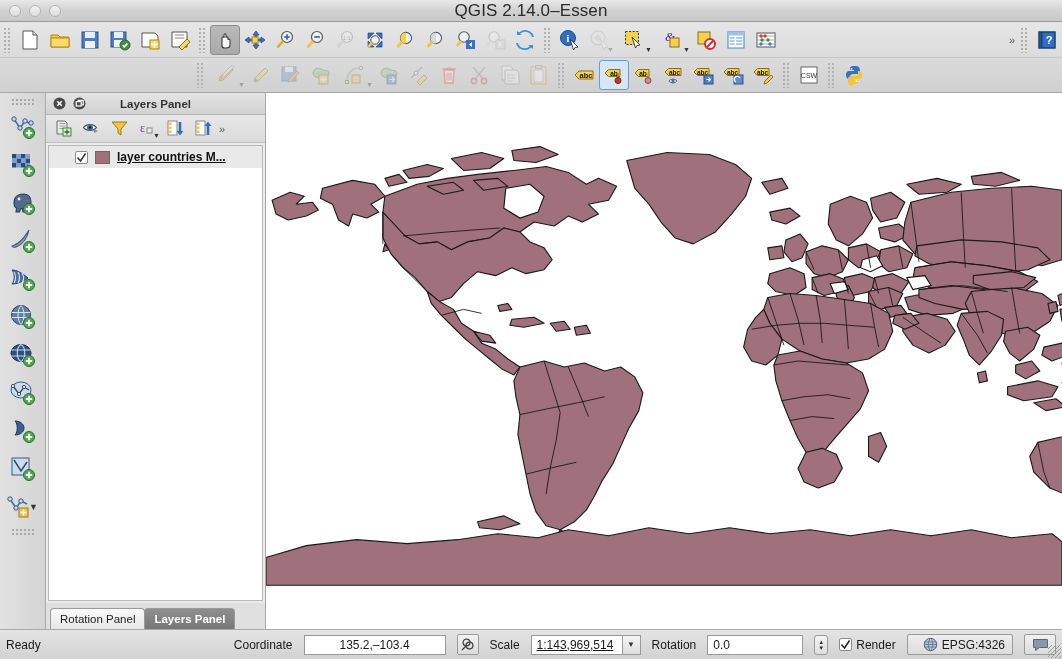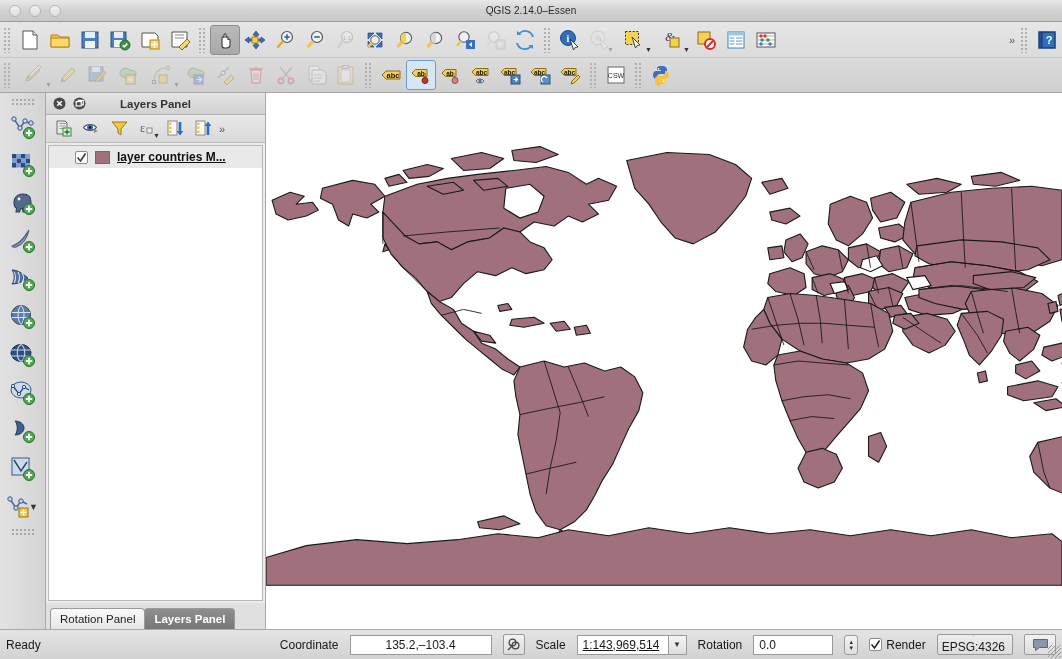--- a/index.html
+++ b/index.html
@@ -18,32 +18,32 @@
     background: linear-gradient(to bottom, #e8e8e8 0%, #d2d2d2 50%, #c8c8c8 100%);
     border-bottom: 1px solid #9a9a9a;
     display: flex; align-items: center;
   }
   .traffic { display: flex; gap: 8px; margin-left: 9px; }
   .tl { width: 12px; height: 12px; border-radius: 50%;
         background: linear-gradient(to bottom,#f3f3f3,#dcdcdc);
         border: 1px solid #b4b4b4; }
   .title-text {
     position: absolute; left: 0; right: 0; text-align: center;
-    font-size: 10px; color: #2a2a2a; letter-spacing: .1px;
+    font-size: 17px; color: #2a2a2a; letter-spacing: .1px;
   }
 
   
   .toolbar-area {
     flex: 0 0 70px;
     background: linear-gradient(to bottom,#e6e6e6 0%,#dcdcdc 48%,#d0d0d0 100%);
     border-bottom: 1px solid #a6a6a6;
     display: flex; flex-direction: column;
   }
   .toolbar-row { height: 35px; display: flex; align-items: center; }
-  .toolbar-row.row2 { border-top: 1px solid #c6c6c6; }
+  .toolbar-row.row2 { border-top: 1px solid #c6c6c6; justify-content: center; }
   .tbtn {
     width: 30px; height: 30px; display: flex; align-items: center; justify-content: center;
     position: relative; border-radius: 3px; flex: 0 0 auto;
   }
   .tbtn.wide { width: 38px; }
   .tbtn.active { background: linear-gradient(to bottom,#b9b9b9,#a9a9a9); border: 1px solid #8d8d8d; }
   .tbtn.sel { background: #d7e6f7; border: 1px solid #6b9cd0; }
   .tbtn.dis { opacity: .32; }
   .grip {
     width: 9px; height: 26px; flex: 0 0 9px; margin: 0 3px;
@@ -127,21 +127,21 @@
     border-top: 1px solid #a9a9a9; padding: 0 6px; gap: 11px;
     font-size: 12px;
   }
   .sb-label { color: #1a1a1a; white-space: nowrap; }
   .sb-input {
     height: 20px; background: #fff; border: 1px solid #9a9a9a;
     display: flex; align-items: center; font-size: 12px; padding: 0 5px;
   }
   .sb-coord { width: 142px; justify-content: center; }
   .sb-scale { width: 92px; text-decoration: underline; }
-  .sb-rot { width: 80px; }
+  .sb-rot { width: 96px; }
   .sb-iconbtn {
     width: 22px; height: 21px; border: 1px solid #9a9a9a; border-radius: 2px;
     background: linear-gradient(to bottom,#f2f2f2,#dcdcdc);
     display: flex; align-items: center; justify-content: center;
   }
   .sb-dropdown {
     width: 18px; height: 20px; border: 1px solid #9a9a9a; border-left: none;
     background: linear-gradient(to bottom,#f4f4f4,#dedede);
     display: flex; align-items: center; justify-content: center; font-size: 8px; color: #333;
   }
@@ -152,21 +152,21 @@
     font-size: 6px; line-height: 6px; color: #333;
   }
   .sb-check { display: flex; align-items: center; gap: 4px; }
   .cbox {
     width: 13px; height: 13px; background: #fff; border: 1px solid #8d8d8d; border-radius: 2px;
     display: flex; align-items: center; justify-content: center;
   }
   .sb-epsg {
     height: 21px; border: 1px solid #9a9a9a; border-radius: 2px;
     background: linear-gradient(to bottom,#ededed,#dcdcdc);
-    display: flex; align-items: center; gap: 4px; padding: 0 7px 0 4px; flex-direction: column;
+    display: flex; align-items: center; gap: 4px; padding: 0 7px 0 15px;
   }
   .spacer { flex: 1 1 auto; }
   .resize-grip {
     position: absolute; right: 1px; bottom: 1px; width: 13px; height: 13px;
     background-image: linear-gradient(135deg, transparent 45%, #9a9a9a 45%, #9a9a9a 55%, transparent 55%);
     background-size: 4px 4px;
   }
 </style>
 </head>
 <body>

